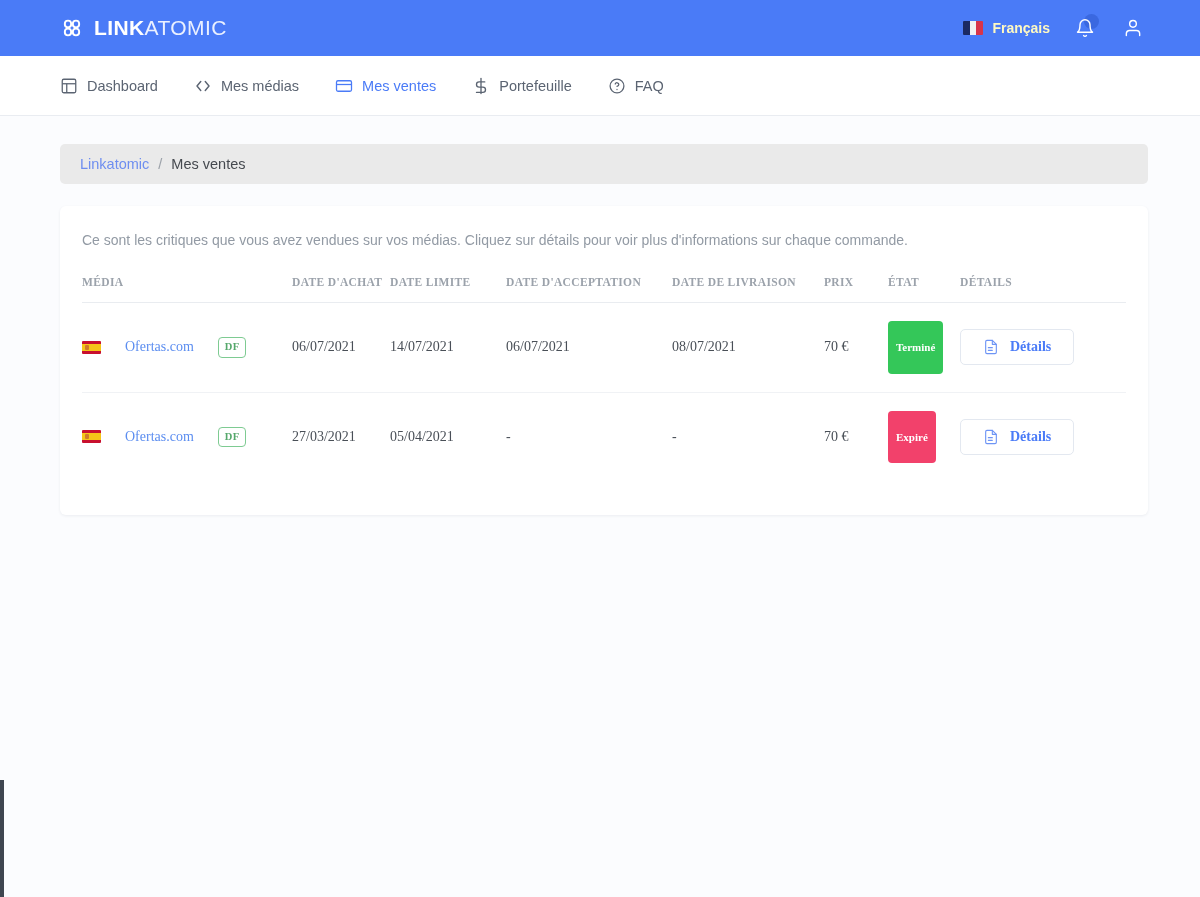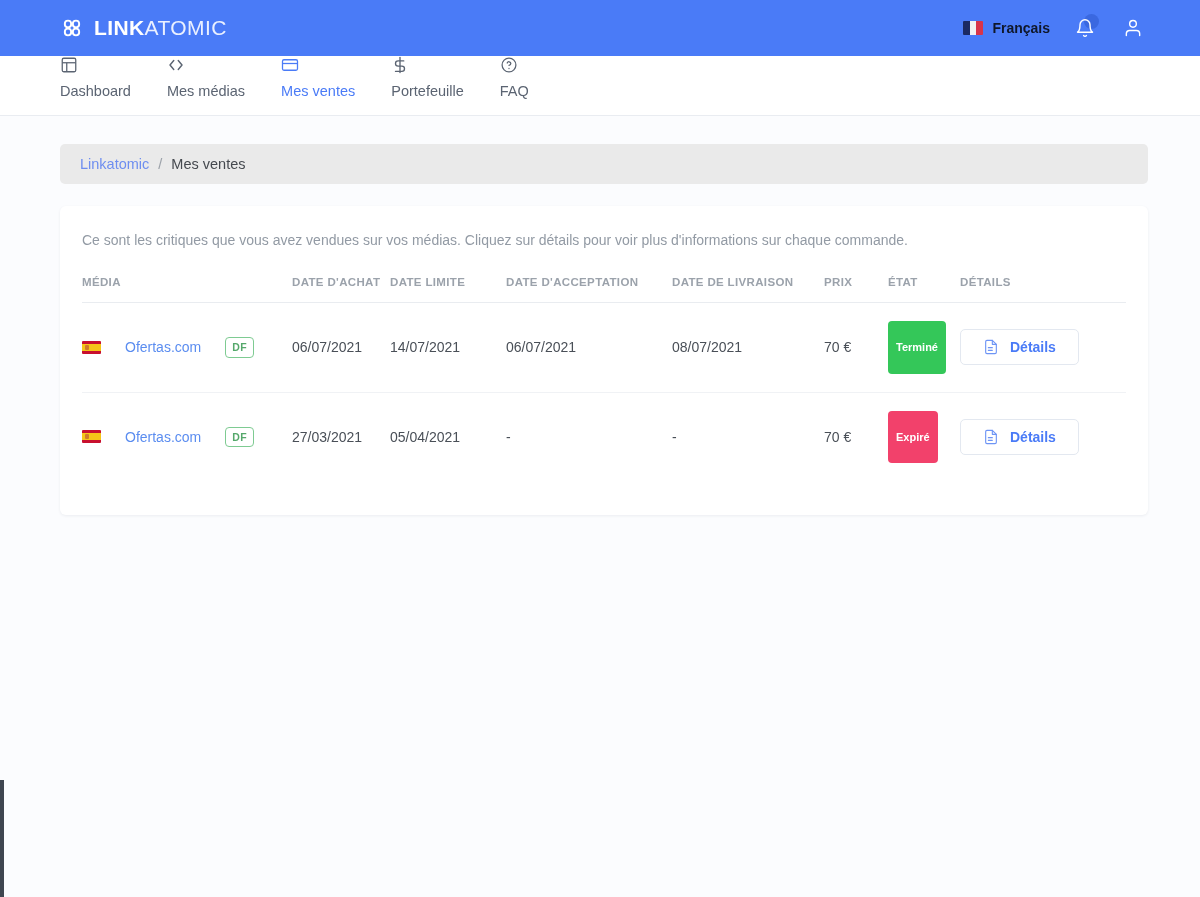--- a/index.html
+++ b/index.html
@@ -37,21 +37,21 @@
 
   .topbar-right {
     display: flex;
     align-items: center;
     gap: 22px;
   }
   .lang {
     display: flex;
     align-items: center;
     gap: 9px;
-    color: #0f172a;
+    color: #fef9c3;
     font-size: 14px;
     font-weight: bold;
     cursor: pointer;
   }
   .flag-fr {
     width: 20px; height: 14px;
     display: inline-block;
     border-radius: 1px;
     background: linear-gradient(to right, #1b2a63 0 33.33%, #f2f2f2 33.33% 66.66%, #d8344a 66.66% 100%);
   }
@@ -74,26 +74,26 @@
     height: 60px;
     background: #ffffff;
     border-bottom: 1px solid #e9ecf1;
     display: flex;
     align-items: center;
     padding-left: 60px;
     gap: 36px;
   }
   .nav-item {
     display: flex;
+    align-items: center;
     gap: 9px;
     font-size: 14.5px;
     color: #5b6472;
     cursor: pointer;
     height: 100%;
-    flex-direction: column;
   }
   .nav-item.active { color: #4a7bf7; }
   .nav-item svg { display: block; }
 
   
   .content {
     padding: 28px 52px 0 60px;
   }
   .breadcrumb {
     background: #eaeaea;
@@ -126,20 +126,21 @@
   }
   .card-desc {
     font-size: 14px;
     color: #929aa4;
     margin: 0 0 28px 0;
   }
 
   table.sales {
     width: 100%;
     border-collapse: collapse;
+    font-family: Liberation Serif, serif;
   }
   table.sales th {
     font-size: 11.5px;
     font-weight: bold;
     letter-spacing: 0.35px;
     color: #9ba2ab;
     text-align: left;
     padding: 0 0 14px 0;
     border-bottom: 1px solid #e9ecf0;
     white-space: nowrap;

